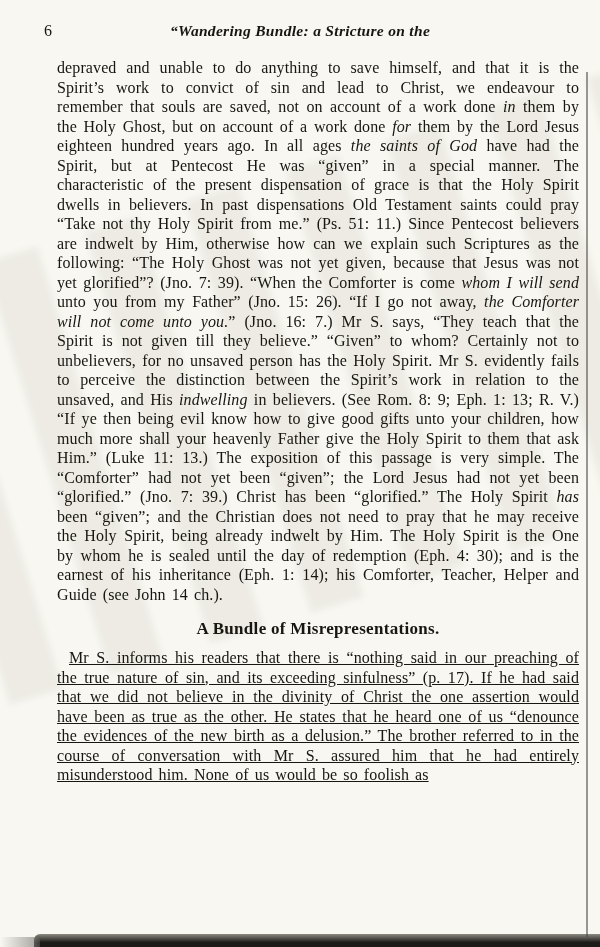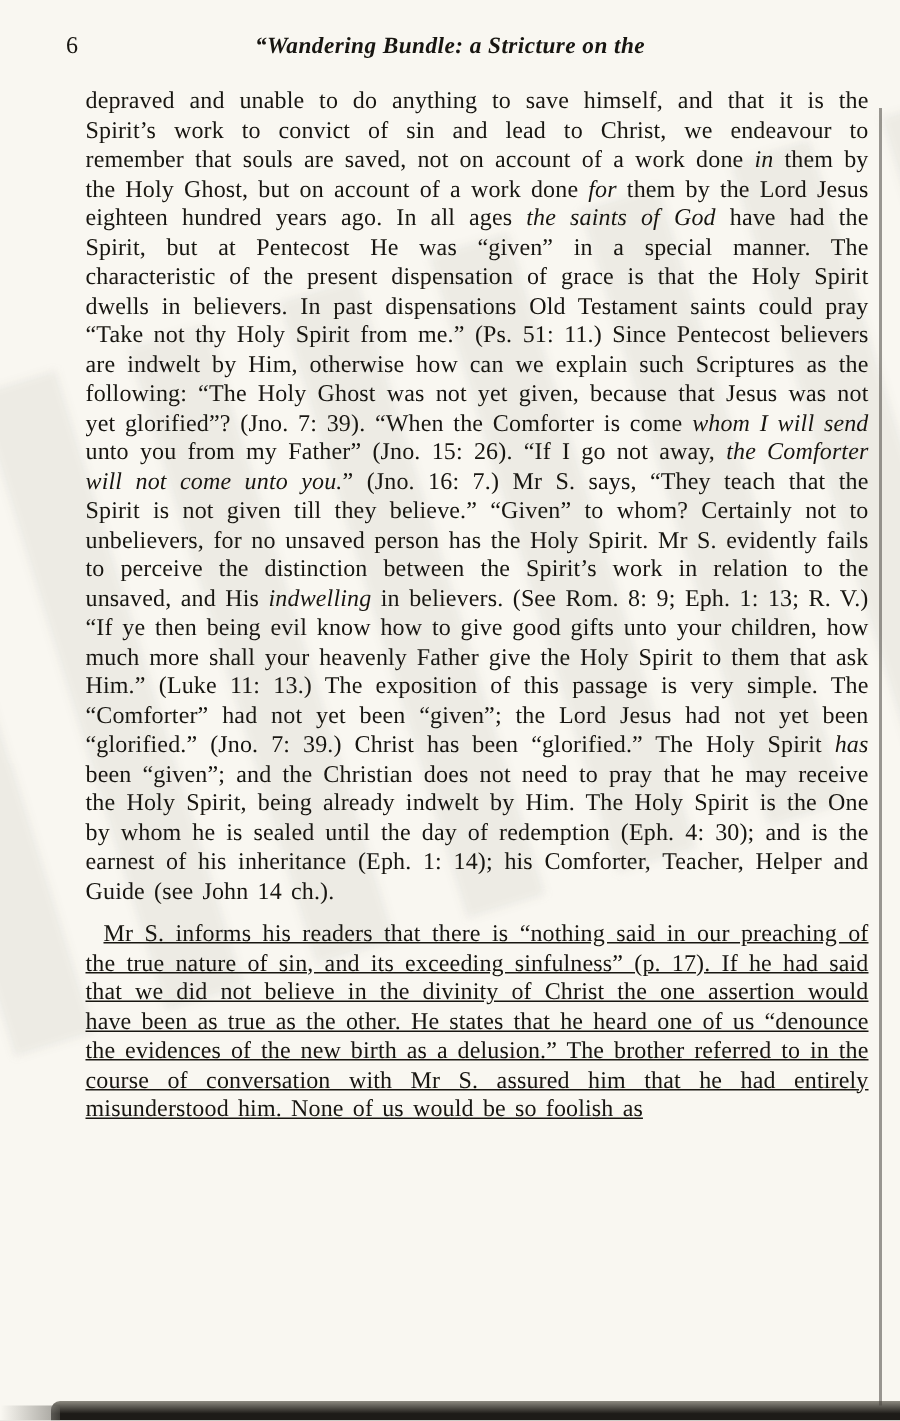--- a/index.html
+++ b/index.html
@@ -78,20 +78,21 @@
 
   <div class="watermark"></div>
 
   <div class="header-row">
     <span class="page-number">6</span>
     <span class="running-header">“Wandering Bundle: a Stricture on the</span>
   </div>
 
   <div class="content">
     <p class="body"><span>depraved and unable to do anything to save himself, and that it is the Spirit’s work to convict of sin and lead to Christ, we endeavour to remember that souls are saved, not on account of a work done </span><em>in</em><span> them by the Holy Ghost, but on account of a work done </span><em>for</em><span> them by the Lord Jesus eighteen hundred years ago. In all ages </span><em>the saints of God</em><span> have had the Spirit, but at Pentecost He was “given” in a special manner. The characteristic of the present dispensation of grace is that the Holy Spirit dwells in believers. In past dispensations Old Testament saints could pray “Take not thy Holy Spirit from me.” (Ps. 51: 11.) Since Pentecost believers are indwelt by Him, otherwise how can we explain such Scriptures as the following: “The Holy Ghost was not yet given, because that Jesus was not yet glorified”? (Jno. 7: 39). “When the Comforter is come </span><em>whom I will send</em><span> unto you from my Father” (Jno. 15: 26). “If I go not away, </span><em>the Comforter will not come unto you.</em><span>” (Jno. 16: 7.) Mr S. says, “They teach that the Spirit is not given till they believe.” “Given” to whom? Certainly not to unbelievers, for no unsaved person has the Holy Spirit. Mr S. evidently fails to perceive the distinction between the Spirit’s work in relation to the unsaved, and His </span><em>indwelling</em><span> in believers. (See Rom. 8: 9; Eph. 1: 13; R. V.) “If ye then being evil know how to give good gifts unto your children, how much more shall your heavenly Father give the Holy Spirit to them that ask Him.” (Luke 11: 13.) The exposition of this passage is very simple. The “Comforter” had not yet been “given”; the Lord Jesus had not yet been “glorified.” (Jno. 7: 39.) Christ has been “glorified.” The Holy Spirit </span><em>has</em><span> been “given”; and the Christian does not need to pray that he may receive the Holy Spirit, being already indwelt by Him. The Holy Spirit is the One by whom he is sealed until the day of redemption (Eph. 4: 30); and is the earnest of his inheritance (Eph. 1: 14); his Comforter, Teacher, Helper and Guide (see John 14 ch.).</span></p>
+    <h2 class="section-heading">A Bundle of Misrepresentations.</h2>
     <p class="body indent"><span>Mr S. informs his readers that there is “nothing said in our preaching of the true nature of sin, and its exceeding sinfulness” (p. 17). If he had said that we did not believe in the divinity of Christ the one assertion would have been as true as the other. He states that he heard one of us “denounce the evidences of the new birth as a delusion.” The brother referred to in the course of conversation with Mr S. assured him that he had entirely misunderstood him. None of us would be so foolish as</span></p>
   </div>
 
   <div class="edge-bottom"></div>
   <div class="edge-bottom-fade"></div>
   <div class="edge-right"></div>
 
 </div>
 
 </body></html>

